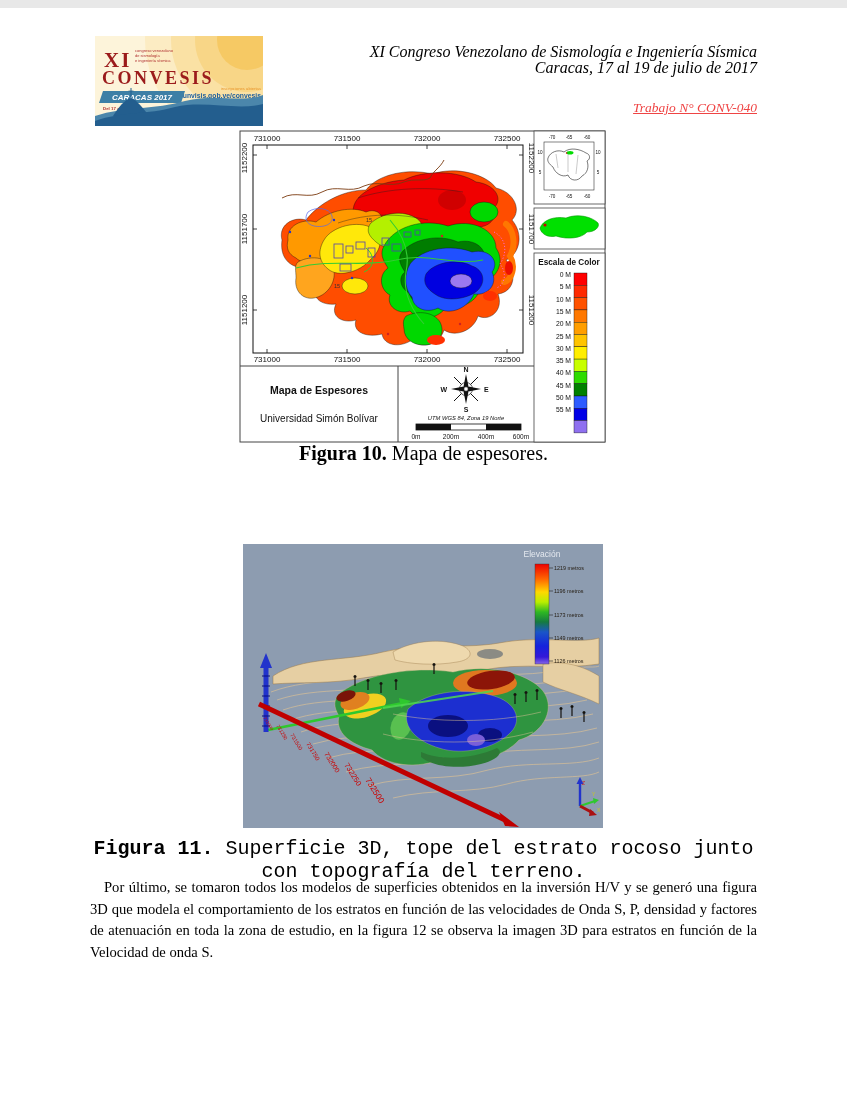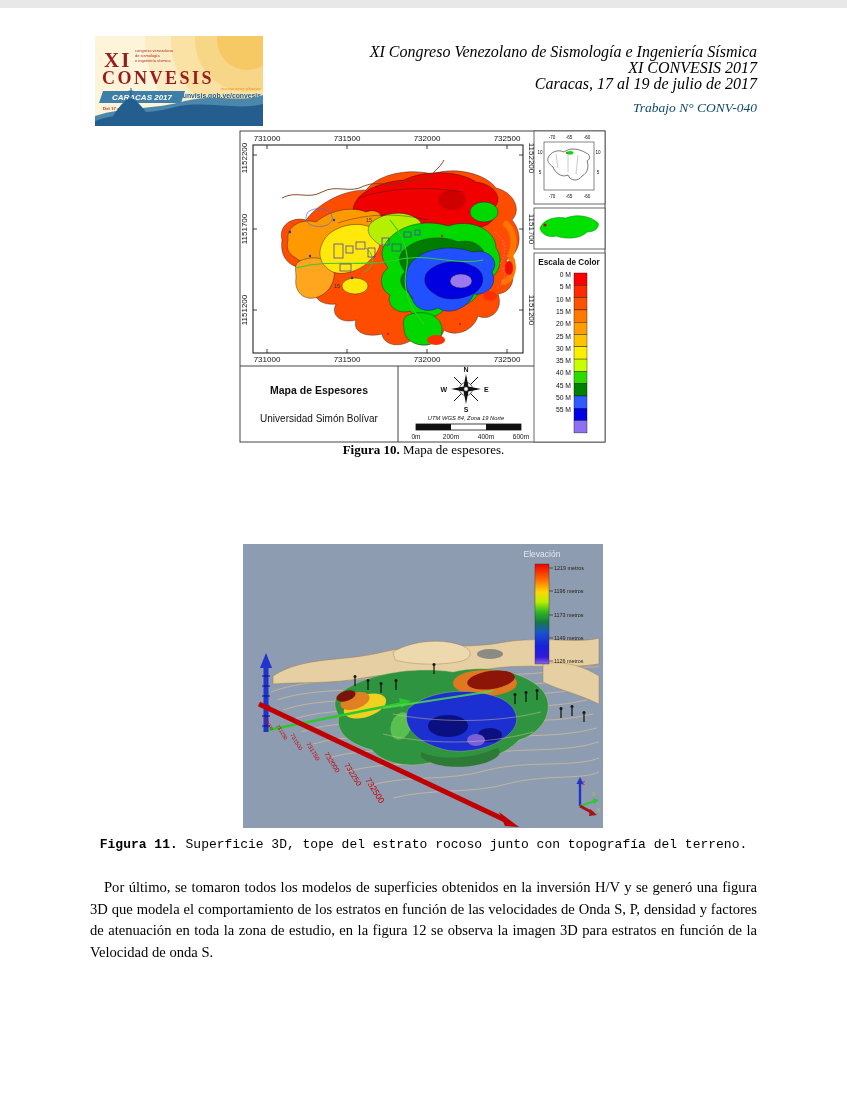--- a/index.html
+++ b/index.html
@@ -2,22 +2,22 @@
 <html><head>
 <meta charset="utf-8">
 <style>
   html,body{margin:0;padding:0;background:#e8e8e8;}
   #page{position:relative;width:847px;height:1095px;background:#ffffff;margin:8px auto;overflow:hidden;
         font-family:"Liberation Serif","DejaVu Serif",serif;color:#000;}
   .abs{position:absolute;}
   .hdr-lines{left:300px;top:36px;width:457px;text-align:right;font-style:italic;
              font-size:16px;line-height:15.8px;}
   .work-no{left:300px;top:92px;width:457px;text-align:right;font-style:italic;
-           font-size:13.5px;color:#0c4a6e;}
-  .caption{left:90px;width:667px;text-align:center;font-size:13px;}
+           font-size:13.5px;color:#ef4444;text-decoration:underline;}
+  .caption{left:90px;width:667px;text-align:center;font-size:20px;}
   .caption b{font-weight:bold;}
   .para{left:90px;width:667px;text-align:justify;font-size:14.6px;line-height:21.6px;
         text-indent:14px;}
   svg text{font-family:"Liberation Sans","DejaVu Sans",sans-serif;}
   .serifsvg{font-family:"Liberation Serif","DejaVu Serif",serif;}
 </style>
 </head>
 <body>
 
 <div id="page">
@@ -47,21 +47,20 @@
       <path d="M0,80 C30,70 60,74 90,65 C120,58 150,67 168,59 L168,90 L0,90 Z" fill="#4b86ab"></path>
       <path d="M18,80 C26,67 33,62 36,62 C39,62 46,69 54,80 Z" fill="#235e8e"></path>
       <line x1="36" y1="62" x2="36" y2="52" stroke="#235e8e" stroke-width="1"></line>
       <line x1="33.5" y1="55" x2="38.5" y2="55" stroke="#235e8e" stroke-width="0.7"></line>
       <path d="M0,85 C28,75 52,79 80,71 C110,64 142,75 168,68 L168,90 L0,90 Z" fill="#235e8e"></path>
     </g>
   </svg>
 
   <div class="abs hdr-lines">
     <div>XI Congreso Venezolano de Sismología e Ingeniería Sísmica</div>
-    <div>XI CONVESIS 2017</div>
     <div>Caracas, 17 al 19 de julio de 2017</div>
   </div>
   <div class="abs work-no">Trabajo N° CONV-040</div>
 
   <svg class="abs" style="left:238px;top:120px;" width="369" height="315" viewBox="0 0 369 315">
     <defs>
       <clipPath id="mapclip">
           <rect x="16" y="18" width="268" height="206"></rect>
         </clipPath>
     </defs>

